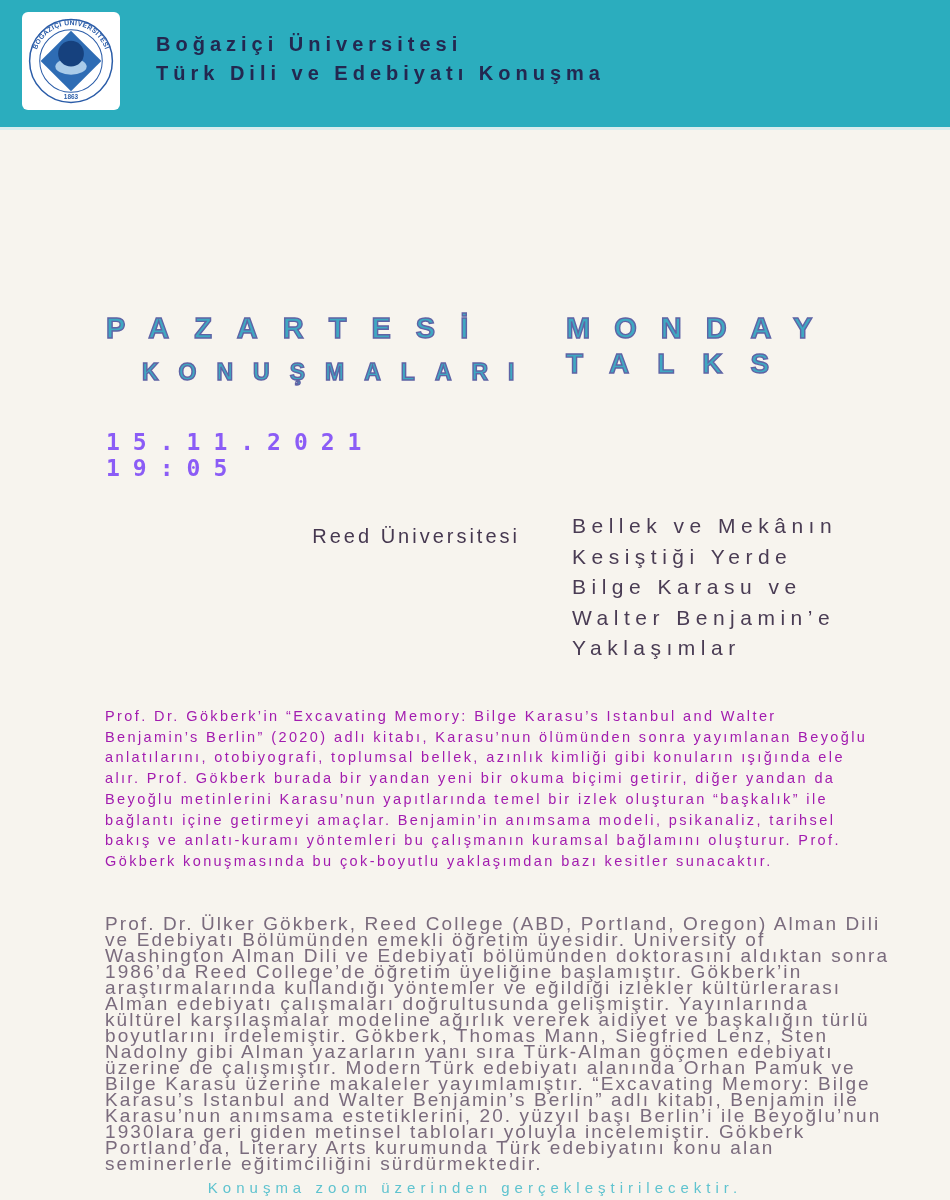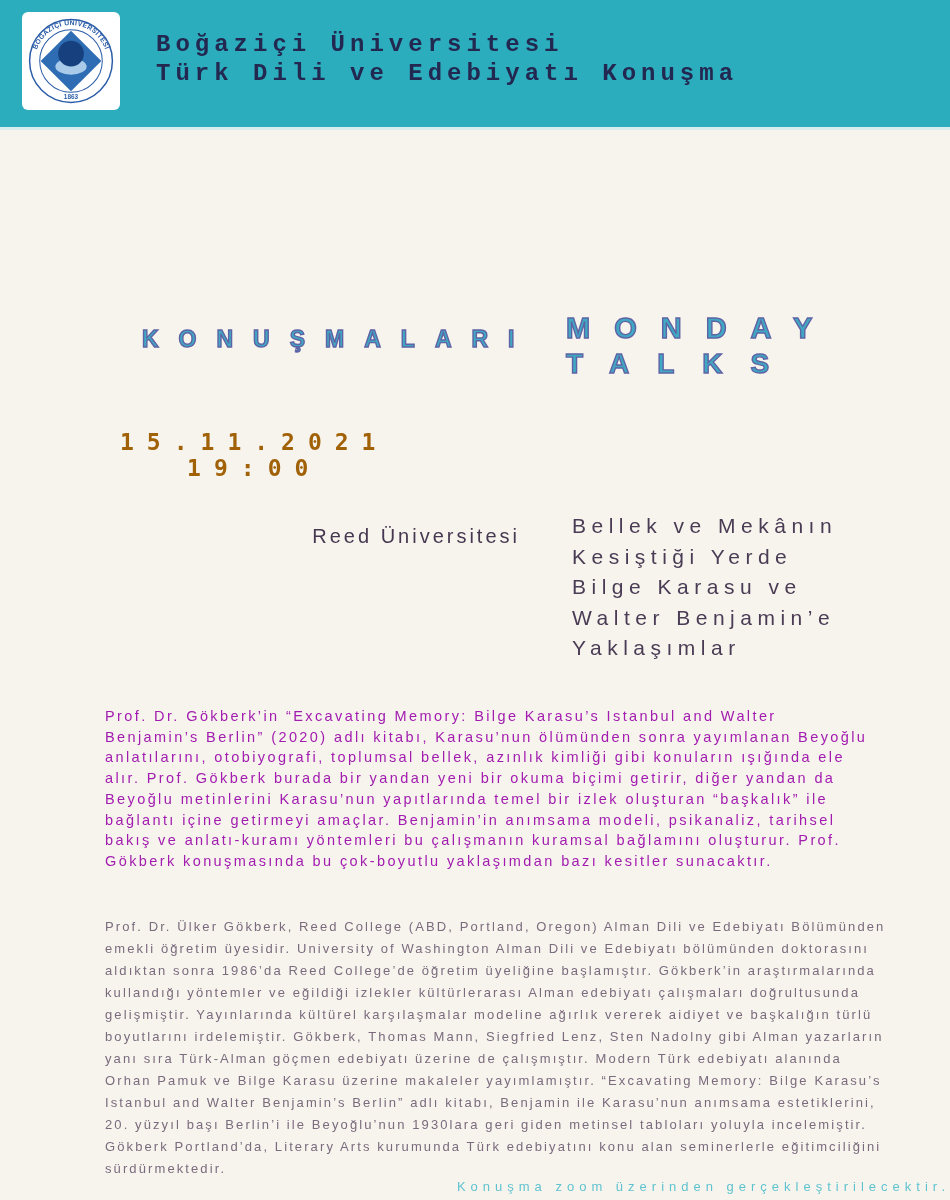--- a/index.html
+++ b/index.html
@@ -12,60 +12,60 @@
   .header{
     position:absolute;left:0;top:0;width:950px;height:127px;
     background:#2BADBE;border-bottom:3px solid #d9edee;
   }
   .logo-card{
     position:absolute;left:22px;top:12px;width:98px;height:98px;
     background:#ffffff;border-radius:6px;display:flex;align-items:center;justify-content:center;
   }
   .logo-card svg{width:92px;height:92px;}
   .header-text{position:absolute;left:156px;top:30px;color:#232850;}
-  .header-line{font-size:24px;font-weight:600;letter-spacing:5px;line-height:29px;white-space:nowrap;font-family:Liberation Mono, monospace;}
+  .header-line{font-size:20px;font-weight:600;letter-spacing:5px;line-height:29px;white-space:nowrap;}
   
   .title-tr{position:absolute;left:106px;top:312px;}
   .title-en{position:absolute;left:566px;top:312px;}
   .display{
     color:#3FA8C2;font-weight:700;white-space:nowrap;
     -webkit-text-stroke:1.4px #5F63A5;
   }
   .t-line1{font-size:29px;letter-spacing:25px;line-height:33px;}
   .t-line2{font-size:23px;letter-spacing:20px;line-height:28px;margin-top:13px;padding-left:36px;}
   .e-line1{font-size:29px;letter-spacing:24px;line-height:33px;}
   .e-line2{font-size:28px;letter-spacing:28px;line-height:38px;}
   
   .date-block{
-    position:absolute;left:120px;top:429px;
+    position:absolute;left:106px;top:429px;
     font-family:"DejaVu Sans Mono",monospace;font-weight:700;
-    font-size:23px;letter-spacing:13px;line-height:26px;color:#a16207;white-space:nowrap;text-align:center;
+    font-size:23px;letter-spacing:13px;line-height:26px;color:#8b5cf6;white-space:nowrap;
   }
   
   .speaker-block{position:absolute;left:105px;top:509px;width:415px;text-align:right;color:#463850;}
   .speaker-name{font-size:28px;letter-spacing:8px;white-space:nowrap;}
   .speaker-affiliation{font-size:20px;letter-spacing:3px;margin-top:16px;white-space:nowrap;}
   
   .talk-title{
     position:absolute;left:572px;top:511px;width:330px;
     font-size:21px;letter-spacing:5.5px;line-height:30.5px;color:#4A3C54;white-space:pre-line;
   }
   
   .abstract{
     position:absolute;left:105px;top:706px;width:766px;
     font-size:14.5px;letter-spacing:2.4px;line-height:20.7px;color:#a21caf;
   }
   .bio{
     position:absolute;left:105px;top:916px;width:788px;
-    font-size:13px;letter-spacing:2.1px;line-height:22px;color:#7A6B7D;
+    font-size:19px;letter-spacing:2.1px;line-height:16px;color:#7A6B7D;
   }
   
   .footer-note{
-    position:absolute;left:0;top:1179px;width:950px;text-align:right;
-    font-size:13px;letter-spacing:5px;color:#5FC3CF;white-space:nowrap;
+    position:absolute;left:0;top:1179px;width:950px;text-align:center;
+    font-size:15px;letter-spacing:5px;color:#5FC3CF;white-space:nowrap;
   }
 </style>
 </head>
 <body>
 
 <div class="poster">
 
   <div class="header">
     <div class="logo-card">
       <svg viewBox="0 0 100 100" aria-hidden="true">
@@ -83,30 +83,31 @@
         <text x="50" y="91.5" font-size="7" font-weight="bold" fill="#2A5CA8" text-anchor="middle" font-family="Liberation Sans, sans-serif">1863</text>
       </svg>
     </div>
     <div class="header-text">
       <div class="header-line">Boğaziçi Üniversitesi</div>
       <div class="header-line">Türk Dili ve Edebiyatı Konuşma</div>
     </div>
   </div>
 
   <div class="title-tr">
+    <div class="display t-line1">PAZARTESİ</div>
     <div class="display t-line2">KONUŞMALARI</div>
   </div>
   <div class="title-en">
     <div class="display e-line1">MONDAY</div>
     <div class="display e-line2">TALKS</div>
   </div>
 
   <div class="date-block">
     <div>15.11.2021</div>
-    <div>19:00</div>
+    <div>19:05</div>
   </div>
 
   <div class="speaker-block">
     <div class="speaker-affiliation">Reed Üniversitesi</div>
   </div>
 
   <div class="talk-title">Bellek ve Mekânın
 Kesiştiği Yerde
 Bilge Karasu ve
 Walter Benjamin’e

